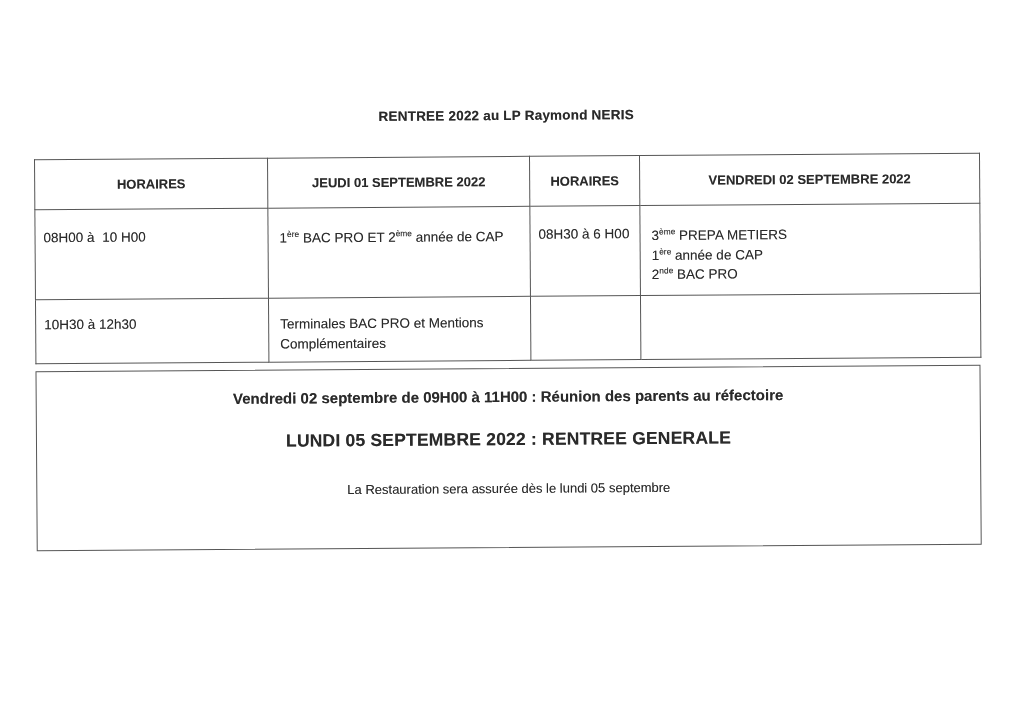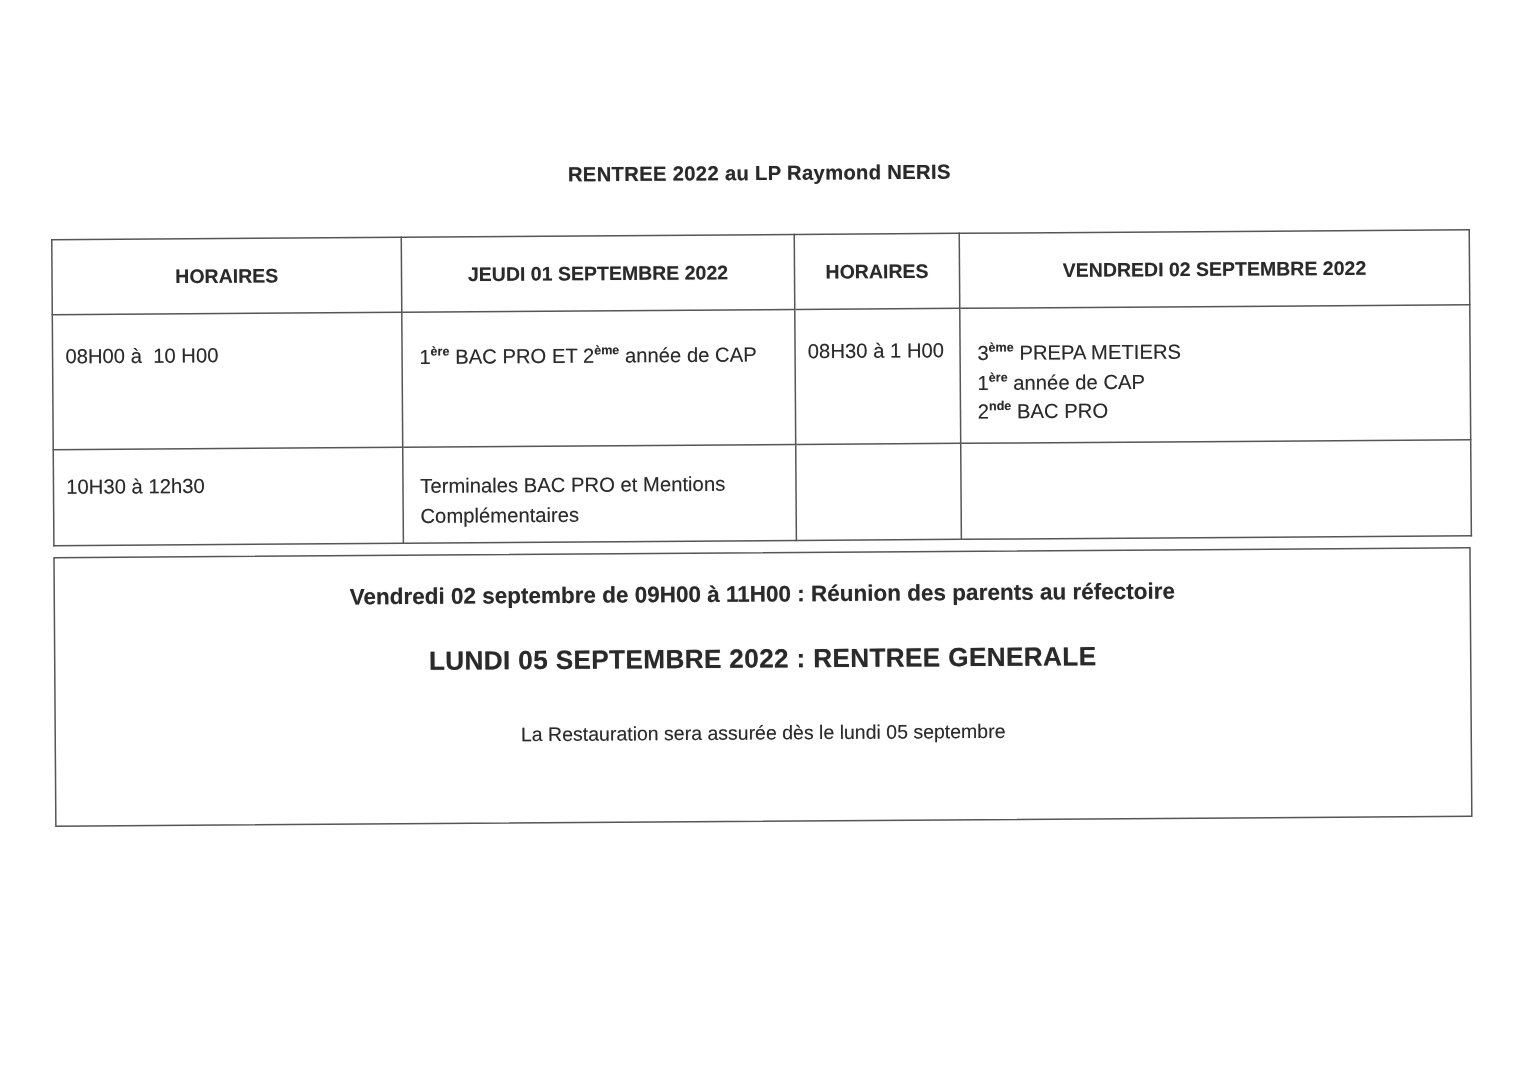--- a/index.html
+++ b/index.html
@@ -48,21 +48,21 @@
     text-align: center;
     font-size: 13px;
     font-weight: bold;
   }
   tr.row-1 { height: 90px; }
   tr.row-2 { height: 64px; }
   td.cell-horaires { padding: 20px 6px 6px 8px; white-space: pre-wrap; }
   td.cell-classes  { padding: 20px 8px 6px 11px; line-height: 1.45; }
   tr.row-2 td.cell-horaires { padding-top: 17px; }
   tr.row-2 td.cell-classes  { padding-top: 16px; }
-  sup { font-size: 0.62em; line-height: 0; font-weight: bold; }
+  sup { font-size: 0.62em; line-height: 0; }
   .notes-box {
     margin-top: 7px;
     width: 945px;
     height: 180px;
     border: 1px solid var(--border);
     text-align: center;
   }
   .note-reunion {
     margin-top: 19px;
     font-size: 15px;
@@ -101,21 +101,21 @@
         <th>HORAIRES</th>
         <th>JEUDI 01 SEPTEMBRE 2022</th>
         <th>HORAIRES</th>
         <th>VENDREDI 02 SEPTEMBRE 2022</th>
       </tr>
     </thead>
     <tbody>
       <tr class="row-1">
         <td class="cell-horaires">08H00 à  10 H00</td>
         <td class="cell-classes">1<sup>ère</sup> BAC PRO ET 2<sup>ème</sup> année de CAP</td>
-        <td class="cell-horaires">08H30 à 1 H00</td>
+        <td class="cell-horaires">08H30 à 6 H00</td>
         <td class="cell-classes">
           <div>3<sup>ème</sup> PREPA METIERS</div>
           <div>1<sup>ère</sup> année de CAP</div>
           <div>2<sup>nde</sup> BAC PRO</div>
         </td>
       </tr>
       <tr class="row-2">
         <td class="cell-horaires">10H30 à 12h30</td>
         <td class="cell-classes">Terminales BAC PRO et Mentions Complémentaires</td>
         <td class="cell-horaires"></td>

